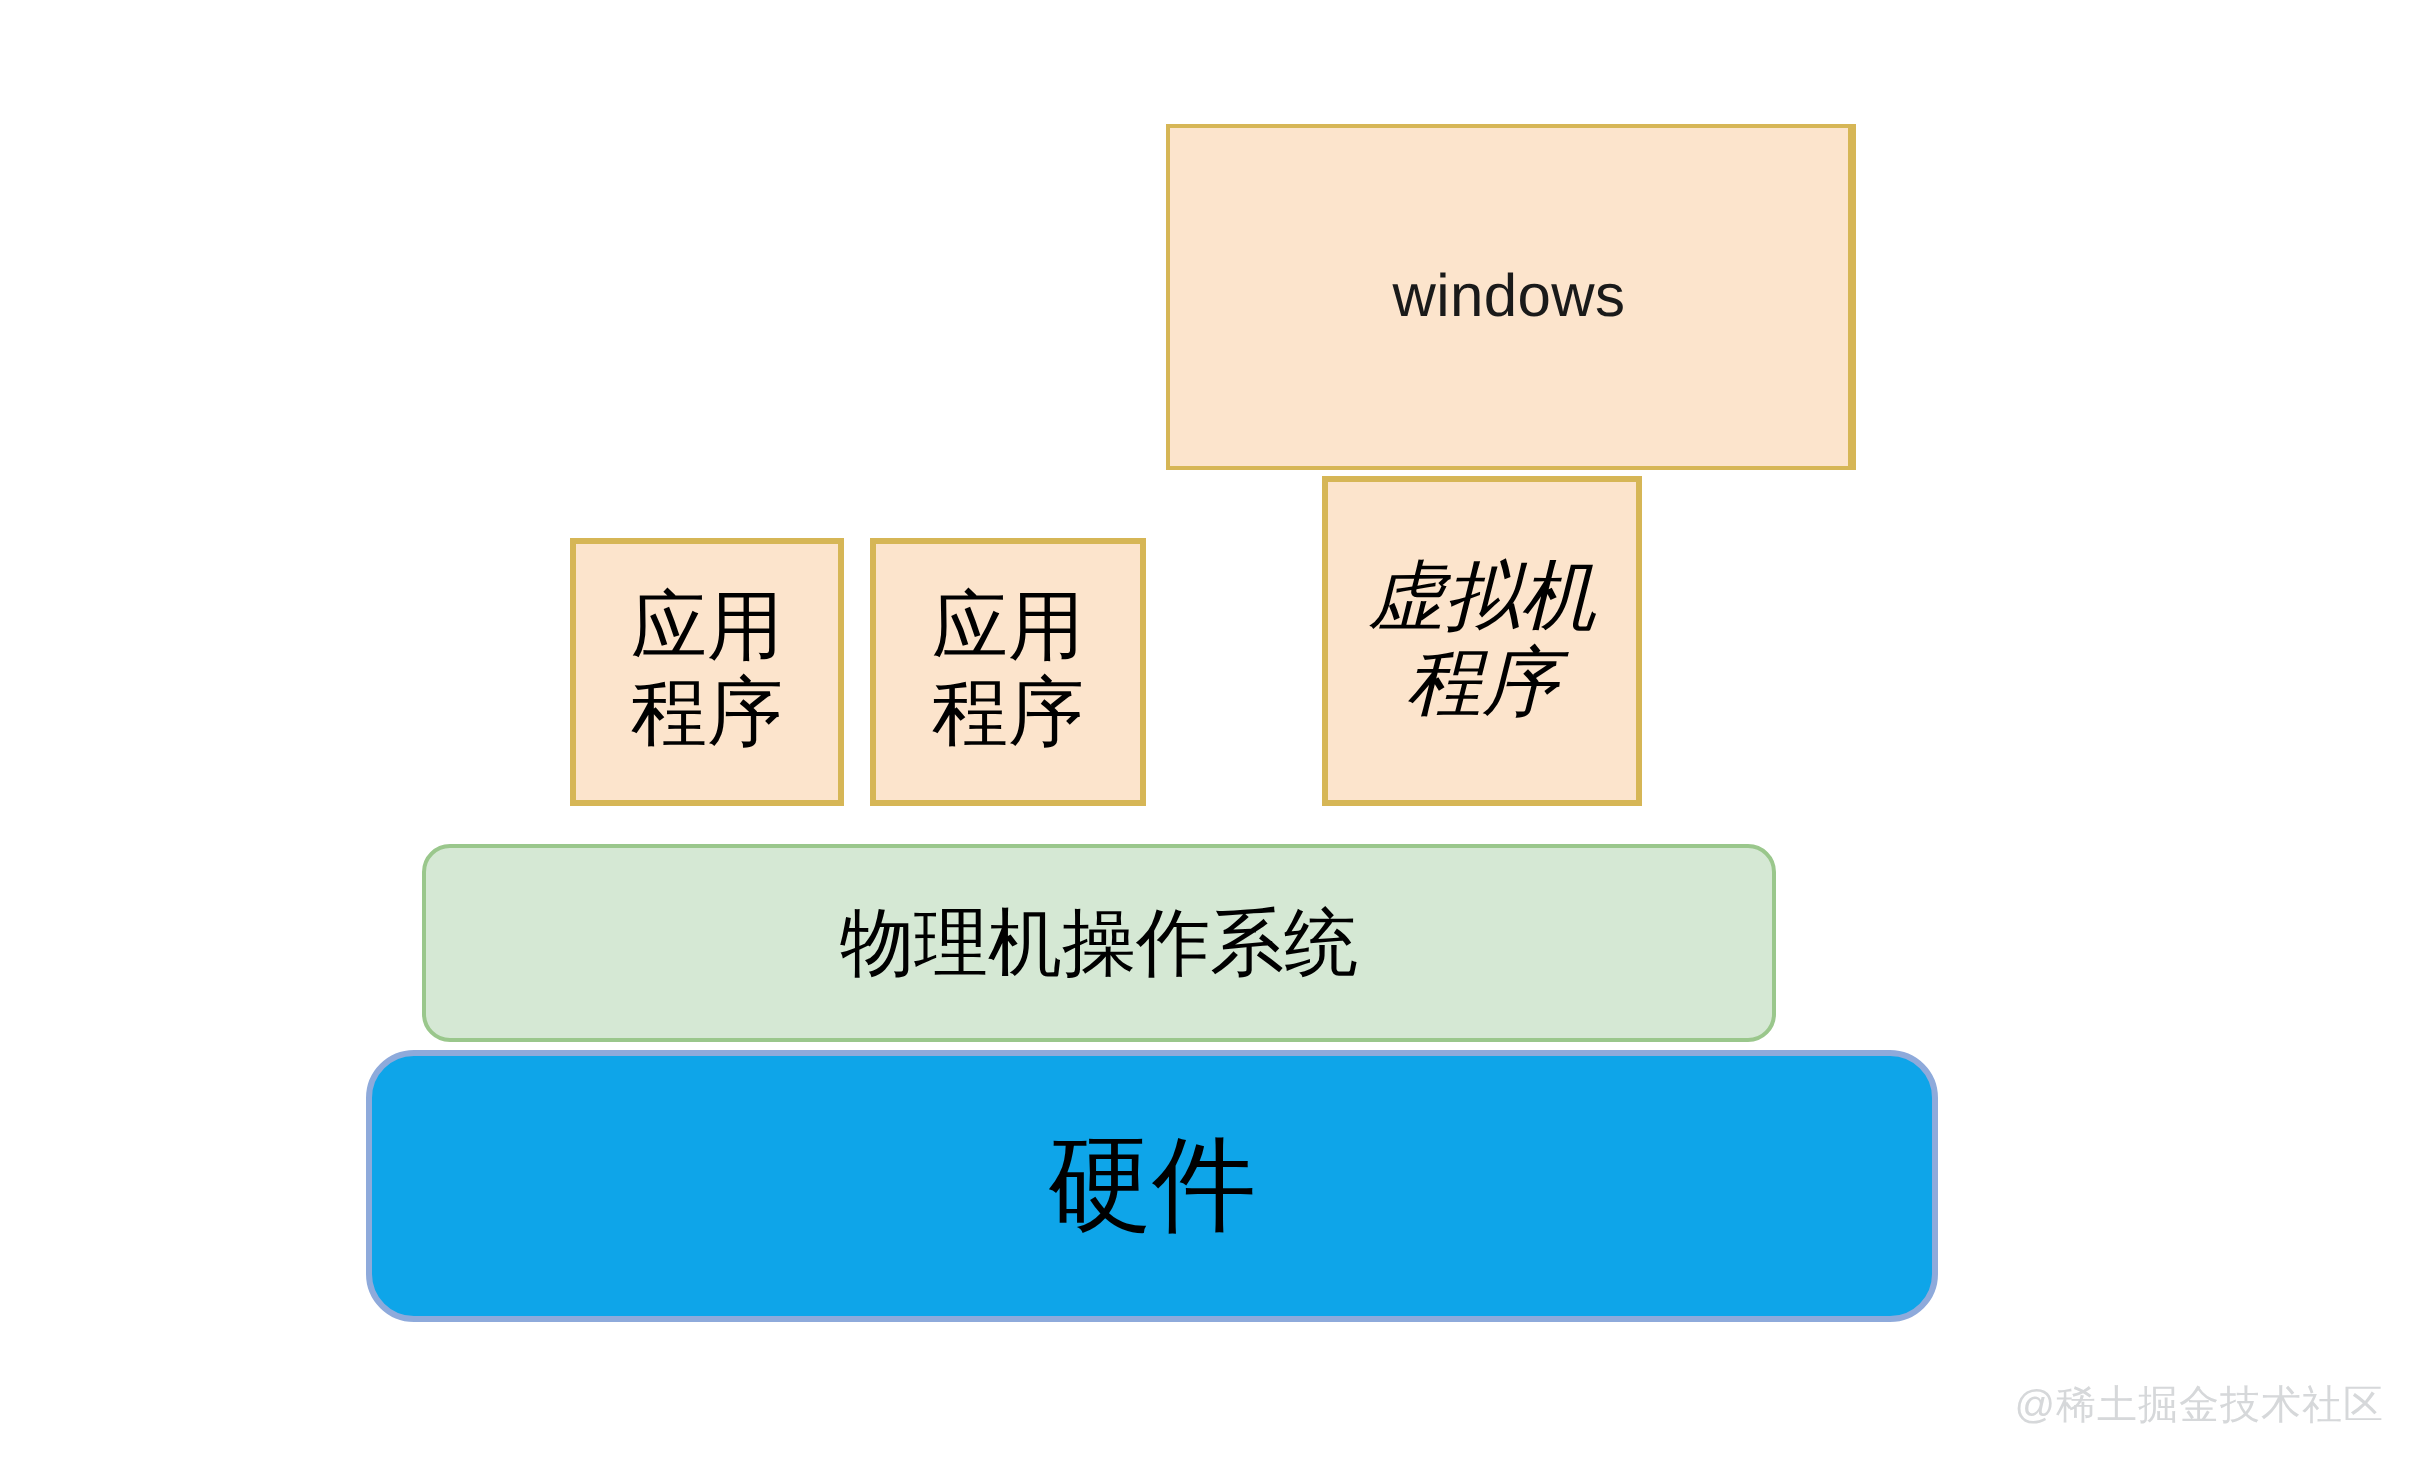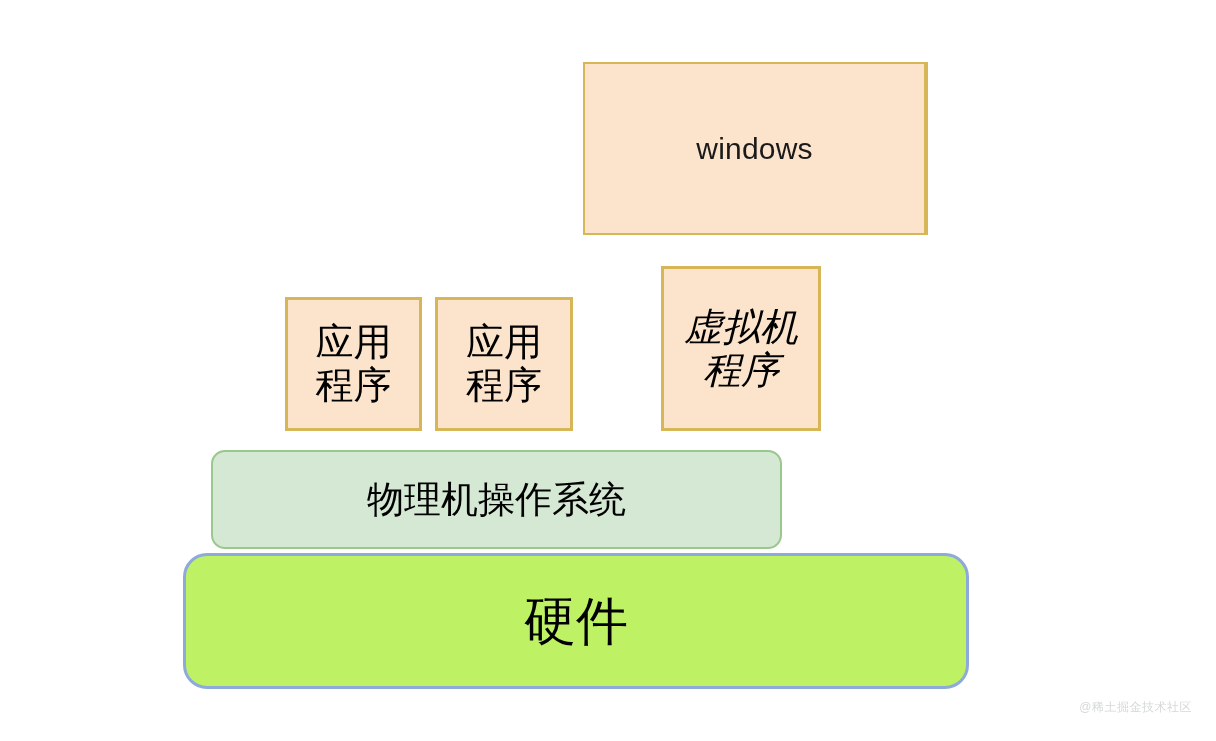--- a/index.html
+++ b/index.html
@@ -19,21 +19,20 @@
   .box {
     position: absolute;
     box-sizing: border-box;
     display: flex;
     align-items: center;
     justify-content: center;
     text-align: center;
     color: #000000;
     line-height: 1.12;
     white-space: pre-line;
-    margin-top: 28px;
   }
 
   
   .guest-row {
     position: absolute;
     left: 583px;
     top: 62px;
     width: 345px;
     height: 173px;
     box-sizing: border-box;
@@ -64,46 +63,46 @@
     font-weight: 400;
   }
   #app1 { left: 285px; top: 269px; width: 137px; height: 134px; }
   #app2 { left: 435px; top: 269px; width: 138px; height: 134px; }
   #vmapp { left: 661px; top: 238px; width: 160px; height: 165px; font-style: italic; }
 
   
   #host-os {
     left: 211px;
     top: 422px;
-    width: 571px;
+    width: 677px;
     height: 99px;
     border: 2px solid #9AC78C;
     background: #D5E8D4;
     border-radius: 14px;
     font-size: 37px;
   }
 
   
   #hardware {
     left: 183px;
     top: 525px;
     width: 786px;
     height: 136px;
     border: 3px solid #8EAADB;
-    background: #bef264;
+    background: #0ea5e9;
     border-radius: 24px;
     font-size: 52px;
   }
 
   
   #watermark {
     position: absolute;
     right: 24px;
     bottom: 25px;
-    font-size: 12px;
+    font-size: 20px;
     color: #d6d8da;
     letter-spacing: 0.5px;
     user-select: none;
   }
 </style>
 </head>
 <body>
 
 <div id="canvas">
 

